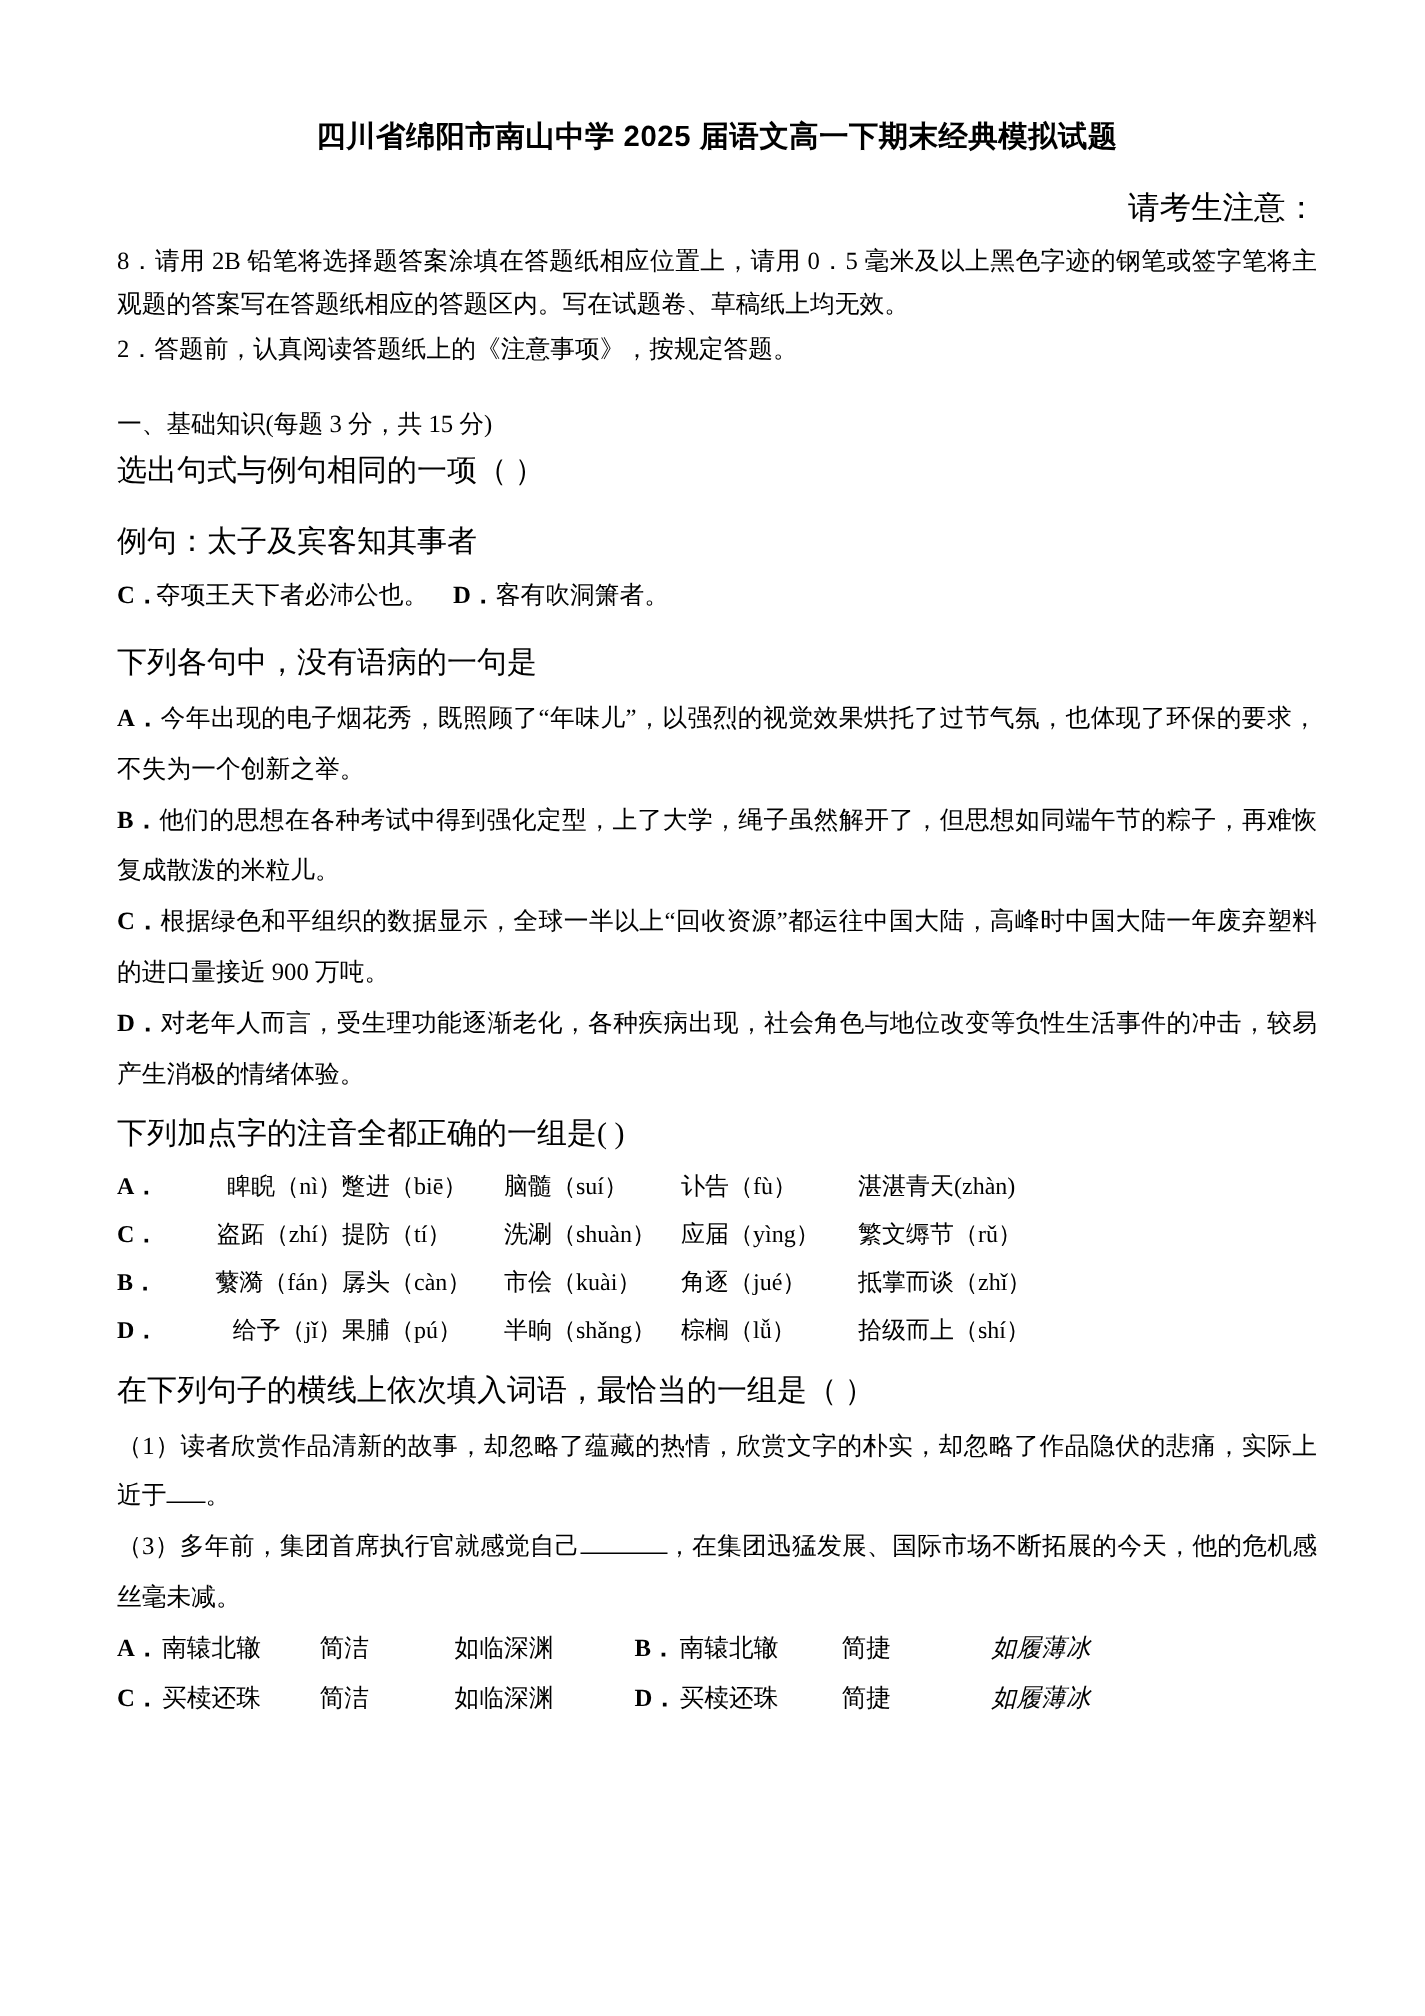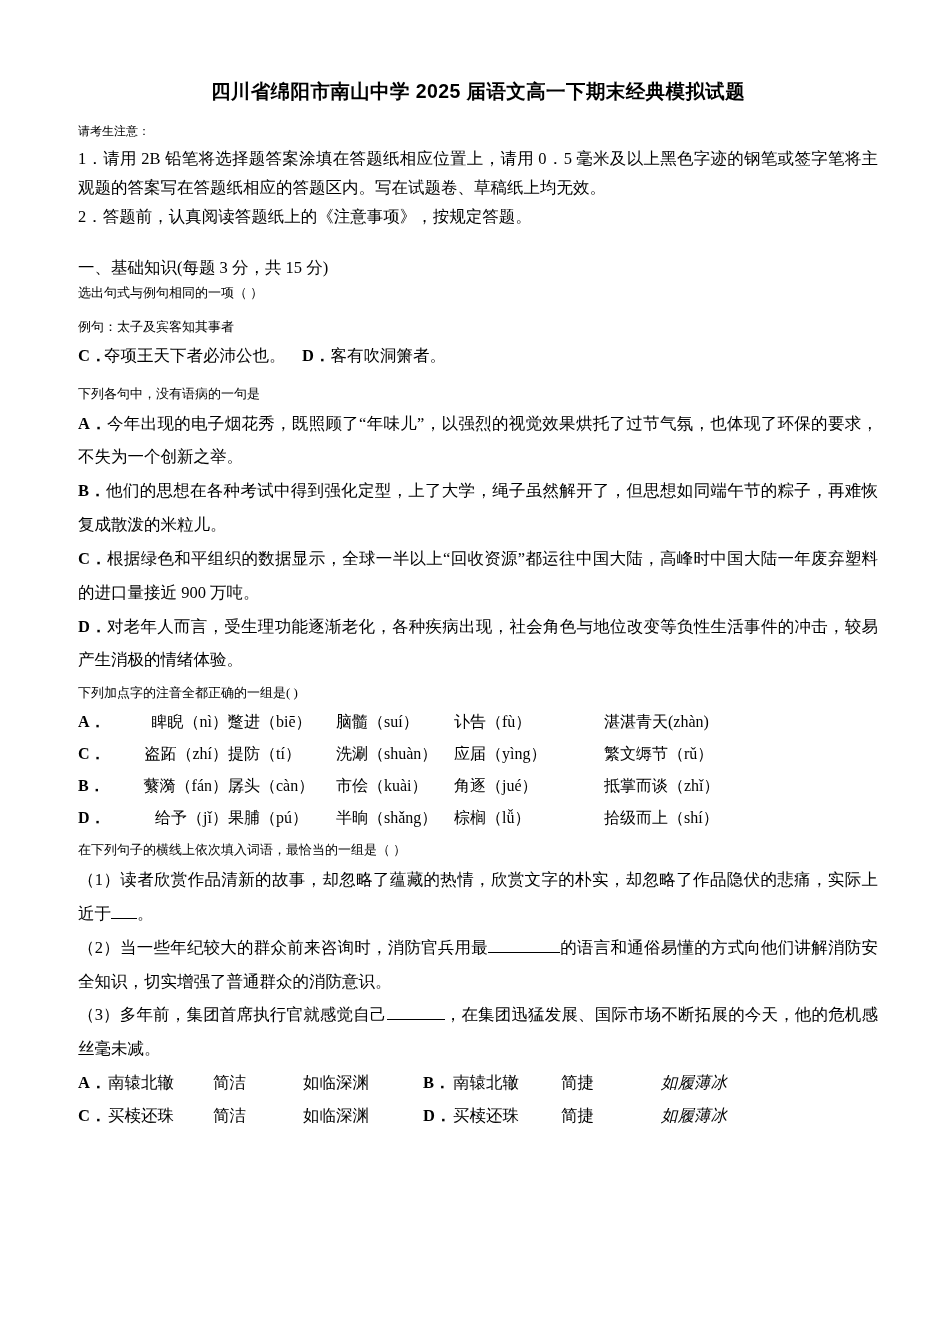--- a/index.html
+++ b/index.html
@@ -24,39 +24,40 @@
   .doc-title {
     font-family: "Liberation Sans", "DejaVu Sans", sans-serif;
     font-weight: bold;
     font-size: 19.5px;
     text-align: center;
     letter-spacing: 0.4px;
     margin: 0 0 16px 0;
     line-height: 1.4;
   }
   .notice-head {
-    font-size: 12px;
+    font-size: 21px;
     line-height: 1.7;
     margin: 0 0 2px 0;
+    text-align: right;
   }
   .notice-line {
     font-size: 16.5px;
     line-height: 1.78;
     text-align: justify;
     margin: 0;
   }
   .gap-lg { height: 22px; }
   .gap-sm { height: 6px; }
   .sec-title {
     font-size: 16.5px;
     line-height: 1.72;
     margin: 0;
   }
   .q-line {
-    font-size: 13px;
+    font-size: 20px;
     line-height: 1.72;
     margin: 0;
   }
   .q-line.spaced {
     line-height: 2.0;
     margin-top: 3px;
   }
   .q-para {
     font-size: 16.5px;
     line-height: 2.05;
@@ -88,21 +89,21 @@
     display: inline-block;
     width: 32px;
   }
   .pin-row .cell {
     display: inline-block;
   }
   .w1 { width: 118px; text-align: right; }
   .w2 { width: 108px; }
   .w3 { width: 118px; }
   .w4 { width: 118px; }
-  .w5 { width: 150px; margin-left: 32px; }
+  .w5 { width: 150px; }
   .ans-row {
     font-size: 16.5px;
     line-height: 2.0;
     margin: 0;
     white-space: nowrap;
   }
   .ans-row .lbl {
     font-weight: bold;
     display: inline-block;
     width: 30px;
@@ -124,21 +125,21 @@
   .bu-long { width: 58px; }
 </style>
 </head>
 <body>
 
 <div class="page">
 
   <h1 class="doc-title">四川省绵阳市南山中学 2025 届语文高一下期末经典模拟试题</h1>
 
   <p class="notice-head">请考生注意：</p>
-  <p class="notice-line">1．请用 2B 铅笔将选择题答案涂填在答题纸相应位置上，请用 0．5 毫米及以上黑色字迹的钢笔或签字笔将主观题的答案写在答题纸相应的答题区内。写在试题卷、草稿纸上均无效。</p>
+  <p class="notice-line">8．请用 2B 铅笔将选择题答案涂填在答题纸相应位置上，请用 0．5 毫米及以上黑色字迹的钢笔或签字笔将主观题的答案写在答题纸相应的答题区内。写在试题卷、草稿纸上均无效。</p>
   <p class="notice-line">2．答题前，认真阅读答题纸上的《注意事项》，按规定答题。</p>
 
   <div class="gap-lg"></div>
 
   <p class="sec-title">一、基础知识(每题 3 分，共 15 分)</p>
   <p class="q-line">选出句式与例句相同的一项（                   ）</p>
 
   <div class="gap-sm"></div>
   <p class="q-line spaced">例句：太子及宾客知其事者</p>
 
@@ -176,23 +177,20 @@
   <p class="pin-row">
     <span class="lbl">D．</span><span class="cell w1">给予（jǐ）</span><span class="cell w2">果脯（pú）</span><span class="cell w3">半晌（shǎng）</span><span class="cell w4">棕榈（lǚ）</span><span class="cell w5">拾级而上（shí）</span>
   </p>
 
   <p class="q-line spaced">在下列句子的横线上依次填入词语，最恰当的一组是（      ）</p>
 
   <p class="q-para">
     <span>（1）读者欣赏作品清新的故事，却忽略了蕴藏的热情，欣赏文字的朴实，却忽略了作品隐伏的悲痛，实际上近于</span><span class="blank-u bu-short"></span><span>。</span>
   </p>
   <p class="q-para">
-    <span>（2）当一些年纪较大的群众前来咨询时，消防官兵用最</span><span class="blank-u bu-mid"></span><span>的语言和通俗易懂的方式向他们讲解消防安全知识，切实增强了普通群众的消防意识。</span>
-  </p>
-  <p class="q-para">
     <span>（3）多年前，集团首席执行官就感觉自己</span><span class="blank-u bu-long"></span><span>，在集团迅猛发展、国际市场不断拓展的今天，他的危机感丝毫未减。</span>
   </p>
 
   <p class="ans-row">
     <span class="lbl">A．</span><span class="a1">南辕北辙</span><span class="a2">简洁</span><span class="a3">如临深渊</span><span class="a4">B．</span><span class="a5">南辕北辙</span><span class="a6">简捷</span><span class="a7">如履薄冰</span>
   </p>
   <p class="ans-row">
     <span class="lbl">C．</span><span class="a1">买椟还珠</span><span class="a2">简洁</span><span class="a3">如临深渊</span><span class="a4">D．</span><span class="a5">买椟还珠</span><span class="a6">简捷</span><span class="a7">如履薄冰</span>
   </p>
 

